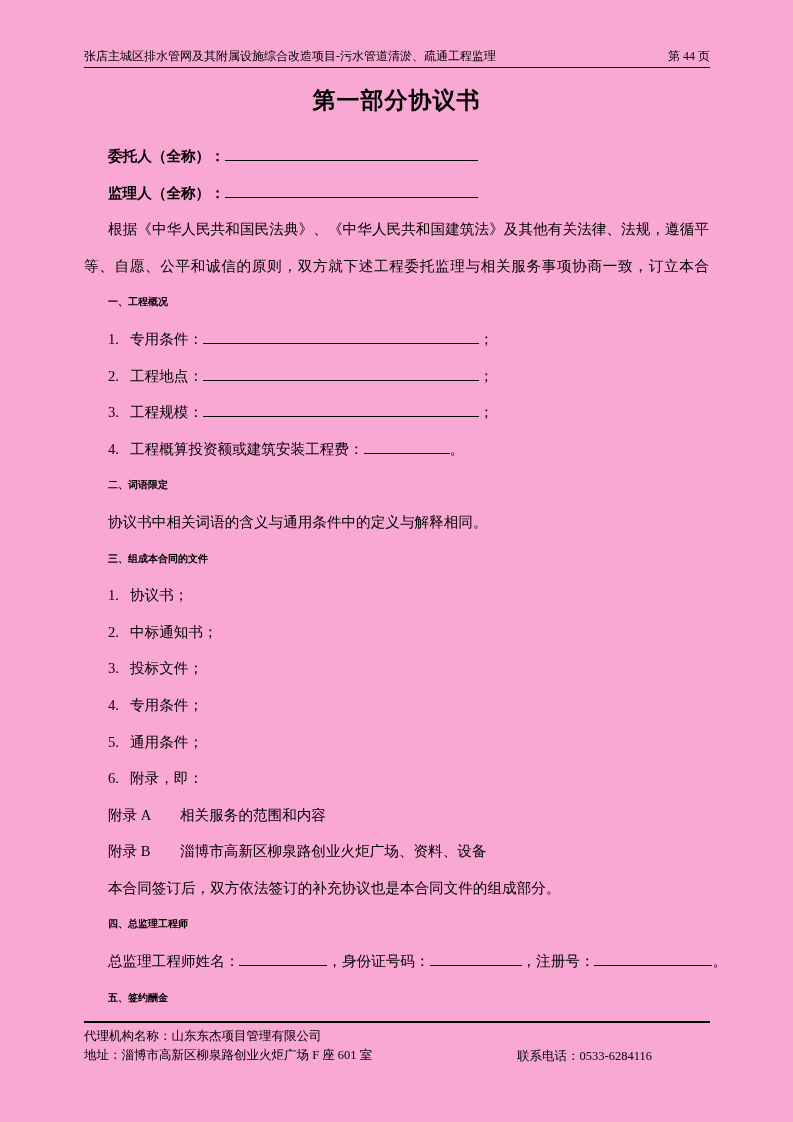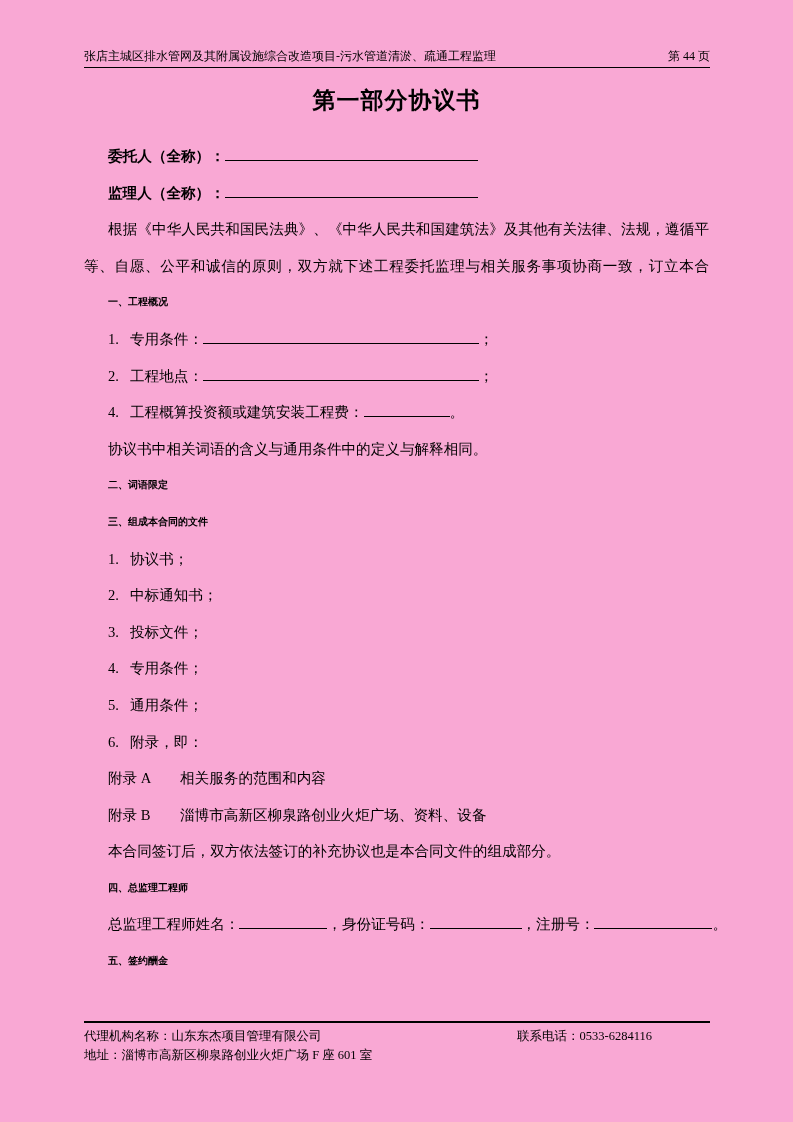--- a/index.html
+++ b/index.html
@@ -49,21 +49,21 @@
   .w118{width:118px;}
   .appendix-code{display:inline-block;min-width:58px;margin-right:14px;}
   
   .footer{
     position:absolute;left:84px;right:83px;top:1021px;
     border-top:2px solid #000;padding-top:4px;
     display:flex;font-size:12.5px;line-height:18.5px;
     white-space:nowrap;
   }
   .footer-col-left{width:433px;}
-  .footer-col-right{flex:1;}
+  .footer-col-right{flex:1;margin-top:20px;}
 </style>
 </head>
 <body>
 
 <div class="page">
 
   <div class="header">
     <span>张店主城区排水管网及其附属设施综合改造项目-污水管道清淤、疏通工程监理</span>
     <span>第 44 页</span>
   </div>
@@ -88,28 +88,31 @@
     <div class="line indent heading">一、工程概况</div>
 
     <div class="line indent">
       <span class="num">1.</span><span>专用条件：</span><span class="blank thin w276"></span><span>；</span>
     </div>
 
     <div class="line indent">
       <span class="num">2.</span><span>工程地点：</span><span class="blank thin w276"></span><span>；</span>
     </div>
 
+    <div class="line indent">
+      <span class="num">3.</span><span>工程规模：</span><span class="blank thin w276"></span><span>；</span>
+    </div>
 
     <div class="line indent">
       <span class="num">4.</span><span>工程概算投资额或建筑安装工程费：</span><span class="blank thin w86"></span><span>。</span>
     </div>
 
+    <div class="line indent heading">二、词语限定</div>
+
     <div class="line indent">协议书中相关词语的含义与通用条件中的定义与解释相同。</div>
-
-    <div class="line indent heading">二、词语限定</div>
 
     <div class="line indent heading">三、组成本合同的文件</div>
 
     <div class="line indent">
       <span class="num">1.</span><span>协议书；</span>
     </div>
     <div class="line indent">
       <span class="num">2.</span><span>中标通知书；</span>
     </div>
     <div class="line indent">

